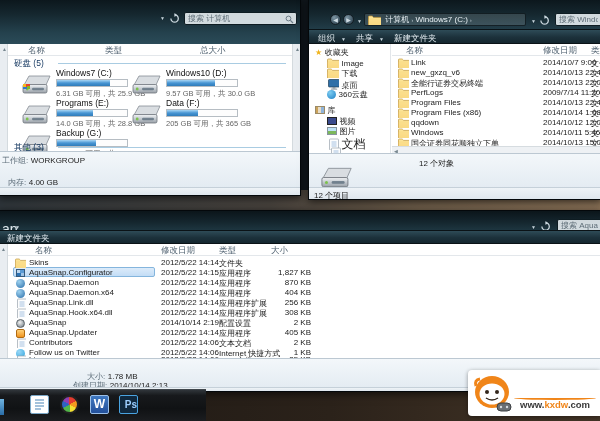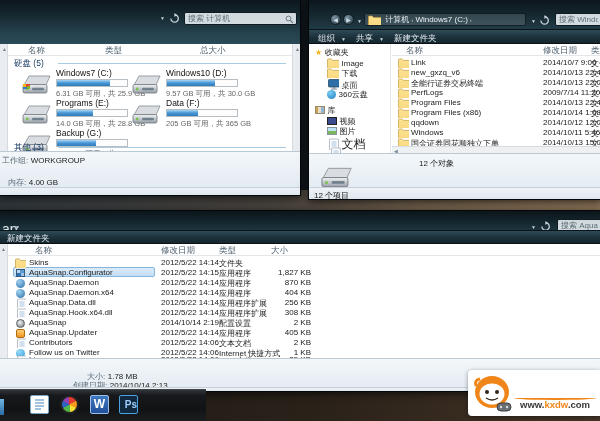--- a/index.html
+++ b/index.html
@@ -466,21 +466,21 @@
         <span class="fic" style="left:17px;top:1px;width:9px;height:9px;border-radius:50%;background:radial-gradient(circle at 35% 30%,#9ed2f0,#2a6da8)"></span>
         <span class="fname" style="left:30px">AquaSnap.Daemon.x64</span>
         <span class="fdate" style="left:162px">2012/5/22 14:14</span>
         <span class="ftype" style="left:220px">应用程序</span>
         <span class="fsize" style="left:242px;width:70px">404 KB</span>
       </div>
       <div class="frow" style="top:54px">
         <svg class="fic" style="left:16px" width="13" height="11">
             <use href="#i-page"></use>
           </svg>
-        <span class="fname" style="left:30px">AquaSnap.Data.dll</span>
+        <span class="fname" style="left:30px">AquaSnap.Link.dll</span>
         <span class="fdate" style="left:162px">2012/5/22 14:14</span>
         <span class="ftype" style="left:220px">应用程序扩展</span>
         <span class="fsize" style="left:242px;width:70px">256 KB</span>
       </div>
       <div class="frow" style="top:64px">
         <svg class="fic" style="left:16px" width="13" height="11">
             <use href="#i-page"></use>
           </svg>
         <span class="fname" style="left:30px">AquaSnap.Hook.x64.dll</span>
         <span class="fdate" style="left:162px">2012/5/22 14:14</span>

